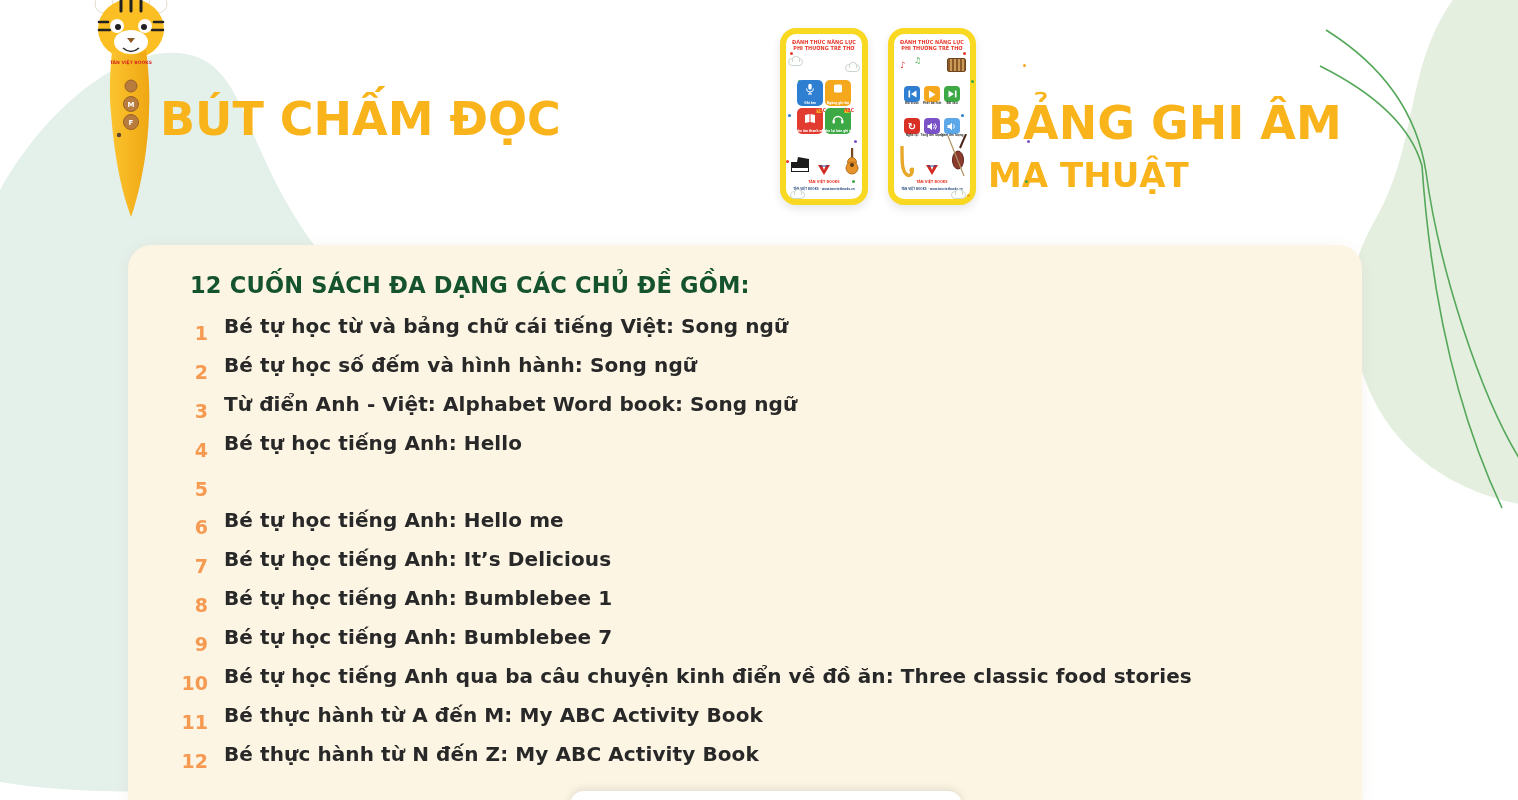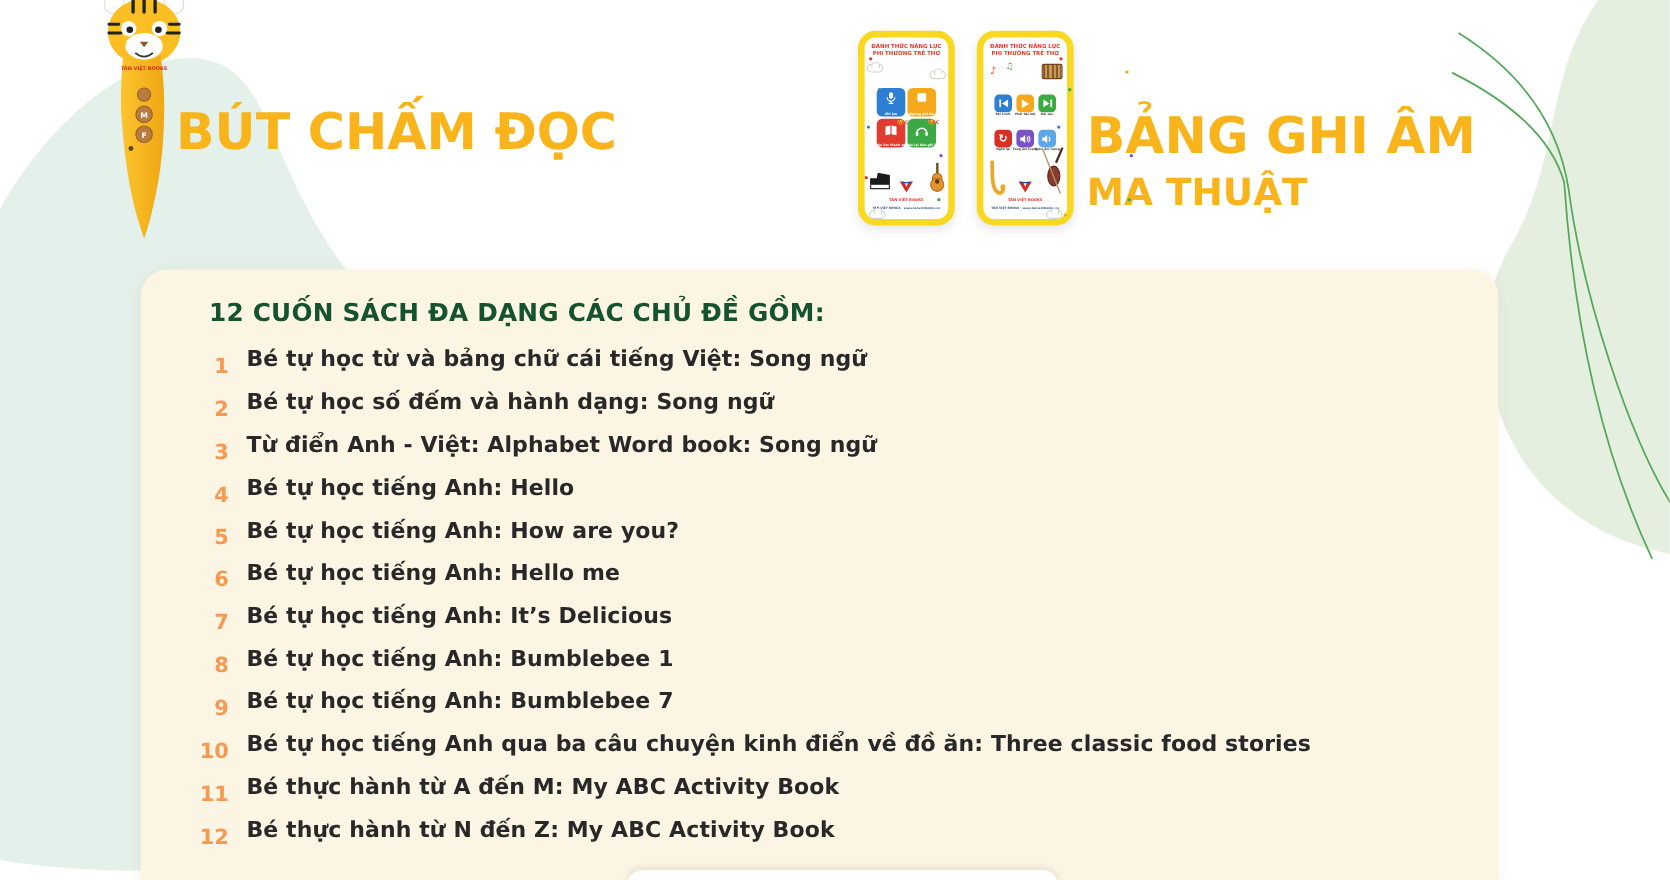--- a/index.html
+++ b/index.html
@@ -290,33 +290,32 @@
 
   <div class="panel">
     <div class="panel-heading">12 CUỐN SÁCH ĐA DẠNG CÁC CHỦ ĐỀ GỒM:</div>
     <div class="book-list">
       <div class="book-row">
           <span class="book-num">1</span>
           <span class="book-title">Bé tự học từ và bảng chữ cái tiếng Việt: Song ngữ</span>
         </div>
       <div class="book-row">
           <span class="book-num">2</span>
-          <span class="book-title">Bé tự học số đếm và hành dạng: Song ngữ</span>
+          <span class="book-title">Bé tự học số đếm và hình hành: Song ngữ</span>
         </div>
       <div class="book-row">
           <span class="book-num">3</span>
           <span class="book-title">Từ điển Anh - Việt: Alphabet Word book: Song ngữ</span>
         </div>
       <div class="book-row">
           <span class="book-num">4</span>
           <span class="book-title">Bé tự học tiếng Anh: Hello</span>
         </div>
       <div class="book-row">
           <span class="book-num">5</span>
-          <span class="book-title">Bé tự học tiếng Anh: How are you?</span>
         </div>
       <div class="book-row">
           <span class="book-num">6</span>
           <span class="book-title">Bé tự học tiếng Anh: Hello me</span>
         </div>
       <div class="book-row">
           <span class="book-num">7</span>
           <span class="book-title">Bé tự học tiếng Anh: It’s Delicious</span>
         </div>
       <div class="book-row">

